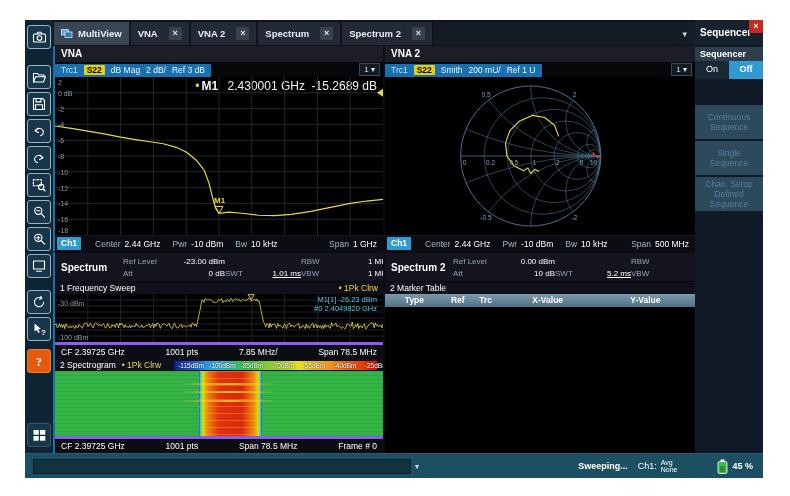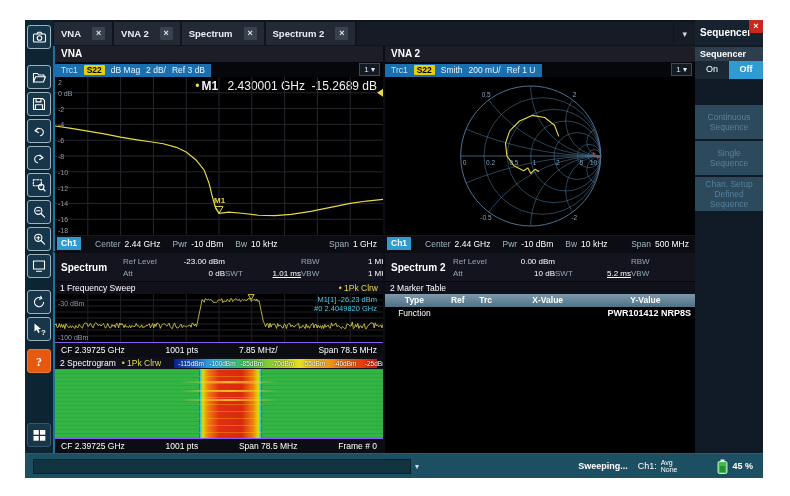--- a/index.html
+++ b/index.html
@@ -48,21 +48,21 @@
   .srow .lab{color:#93a8b8;}
   .srow .val{color:#fff;text-align:right;}
   .w44{width:44px;} .w58{width:58px;} .w30{width:30px;} .w46{width:46px;text-decoration:underline;} .w76{width:76px;} .w56{width:56px;text-align:left;padding-left:4px;}
   .subbar{height:12px;flex:none;background:#10101a;display:flex;align-items:center;font-size:8.5px;color:#fff;padding:0 5px;gap:6px;}
   .traceinfo{margin-left:auto;color:#e6d84a;white-space:nowrap;}
   .subbar .sgtitle{white-space:nowrap;}
   .colorbar{flex:1;height:9px;margin-left:6px;position:relative;border:1px solid #10101a;
     background:linear-gradient(90deg,#0a1f8f 0%,#1e5fd0 9%,#2fb4e8 20%,#35c060 33%,#8cd02a 48%,#e8e020 62%,#f0a018 75%,#e85a10 87%,#e01808 100%);}
   .cbl{position:absolute;top:0;font-size:6.5px;line-height:9px;color:#fff;text-shadow:0 0 2px #000;}
   .sweepplot{height:48px;flex:none;position:relative;background:#000;}
-  .specfooter{height:14px;flex:none;background:#0b0d12;border-top:1px solid #8b5cf6;display:flex;align-items:center;justify-content:space-between;font-size:8.5px;color:#fff;padding:0 6px;}
+  .specfooter{height:14px;flex:none;background:#0b0d12;border-top:3px solid #8b5cf6;display:flex;align-items:center;justify-content:space-between;font-size:8.5px;color:#fff;padding:0 6px;}
   .mk2{position:absolute;top:1px;right:6px;text-align:right;font-size:7.5px;line-height:9px;color:#4fc8e8;}
   .mk2 .r{display:flex;gap:2px;justify-content:flex-end;}
   .ylab{position:absolute;left:3px;font-size:7px;color:#8b9aa8;}
   
   .sgram{flex:1;position:relative;background:#35b446;overflow:hidden;}
   .sgram .scan{position:absolute;inset:0;background:repeating-linear-gradient(180deg,rgba(0,0,0,0.07) 0 1px,transparent 1px 4px);}
   .sg-band{position:absolute;top:0;bottom:0;
     background:linear-gradient(90deg,#1a3fd0 0%,#30c0e0 2%,#d8e000 6%,#f08010 14%,#e03010 32%,#d82a0e 68%,#f08010 86%,#d8e000 94%,#30c0e0 98%,#1a3fd0 100%);}
   .sg-band:before{content:"";position:absolute;inset:0;background:repeating-linear-gradient(180deg,rgba(255,200,0,0.35) 0 1px,transparent 1px 7px);}
   .sg-streak{position:absolute;height:2px;left:38%;width:30%;background:linear-gradient(90deg,transparent,rgba(255,220,60,.8),transparent);}
@@ -180,20 +180,27 @@
             <rect x="8" y="2" width="5.3" height="4.7"></rect>
             <rect x="1.5" y="8" width="5.3" height="4.7"></rect>
             <rect x="8" y="8" width="5.3" height="4.7"></rect>
           </g>
         </svg>
       </div>
     </div>
 
   <div class="tabbar">
     <div style="display:flex;" id="tab-strip">
+        <div class="tab active">
+          <svg width="12" height="9">
+            <rect x="0.5" y="0.5" width="7" height="5.5" fill="#5aa7d8" stroke="#cfe6f5" stroke-width="0.8"></rect>
+            <rect x="4" y="3" width="7" height="5.5" fill="#2f7cb0" stroke="#cfe6f5" stroke-width="0.8"></rect>
+          </svg>
+          <span class="tab-label">MultiView</span>
+        </div>
         <div class="tab">
           <span class="tab-label">VNA</span>
           <span class="tab-close">×</span>
         </div>
         <div class="tab">
           <span class="tab-label">VNA 2</span>
           <span class="tab-close">×</span>
         </div>
         <div class="tab">
           <span class="tab-label">Spectrum</span>
@@ -478,27 +485,20 @@
     </div>
     <div class="mtable">
       <div class="mt-head" id="mt-head">
           <span>Type</span>
           <span>Ref</span>
           <span>Trc</span>
           <span>X-Value</span>
           <span>Y-Value</span>
         </div>
       <div id="mt-body">
-          <div class="mt-row">
-            <span class="c-type">Function</span>
-            <span class="c-ref"></span>
-            <span class="c-trc"></span>
-            <span class="c-x"></span>
-            <span class="c-y">PWR101412 NRP8S</span>
-          </div>
         </div>
     </div>
     <div class="filler"></div>
   </div>
 
   <div class="sidebar">
     <div class="sb-title"><span>Sequencer</span>
       <div class="sb-close">×</div>
     </div>
     <div class="sb-section">Sequencer</div>

